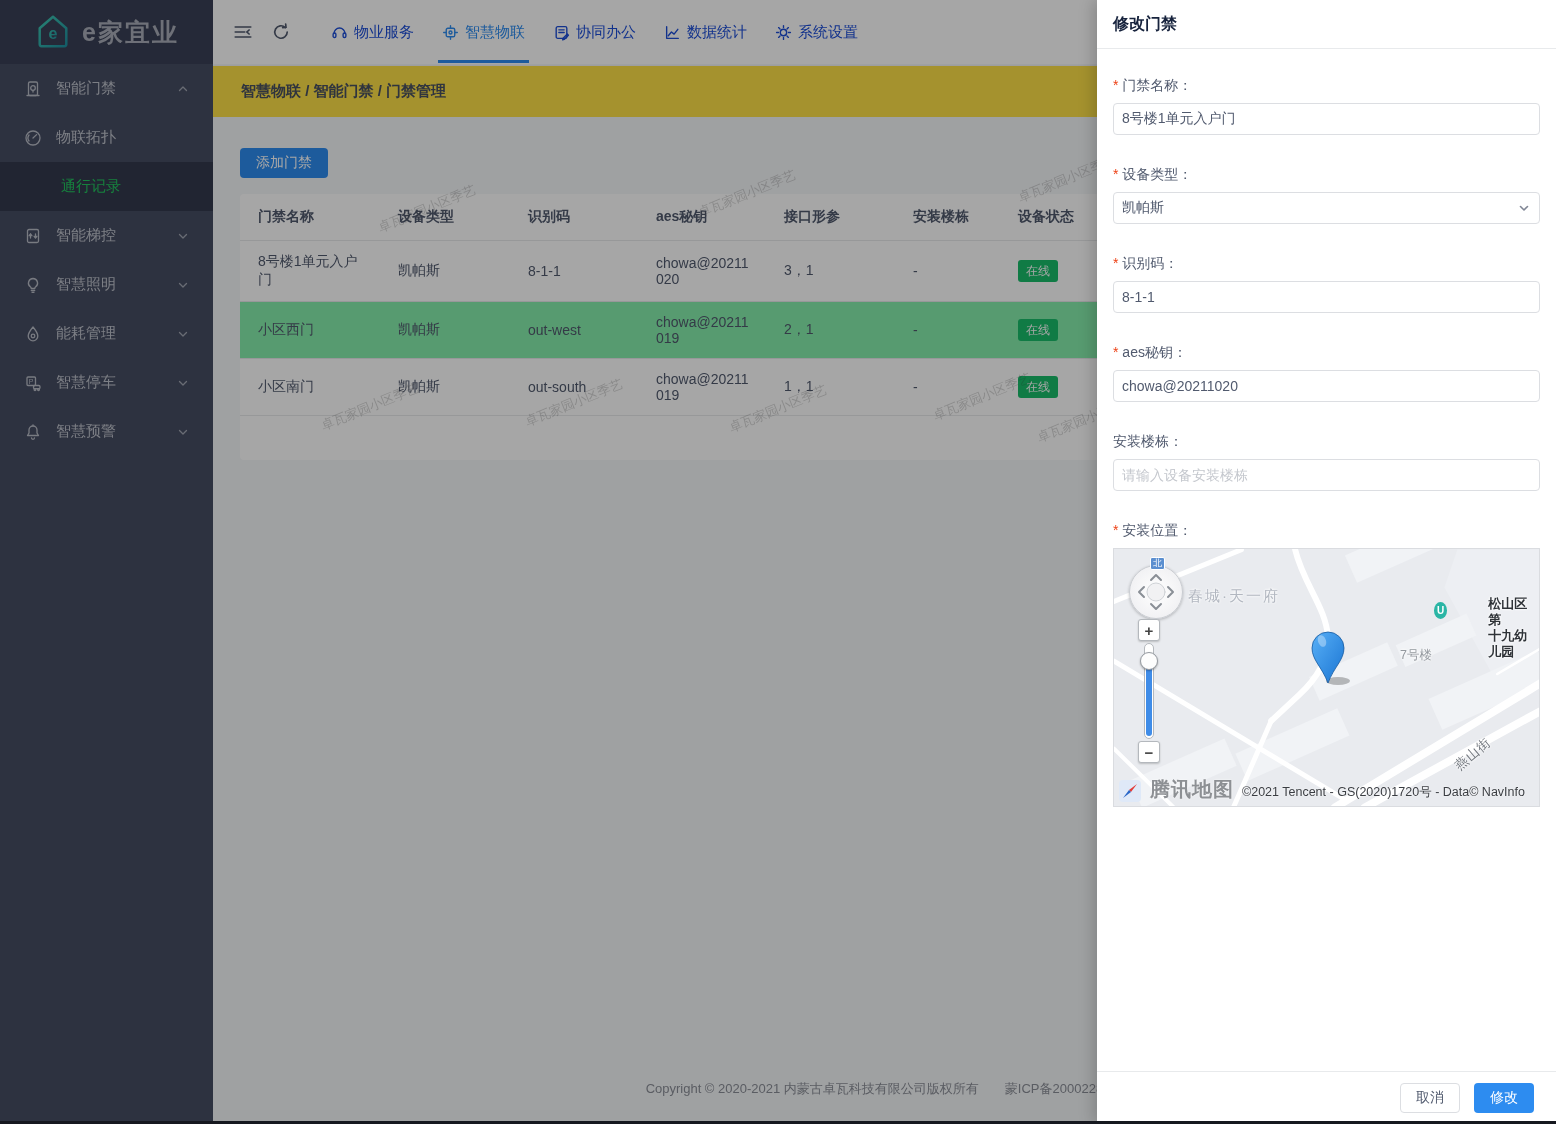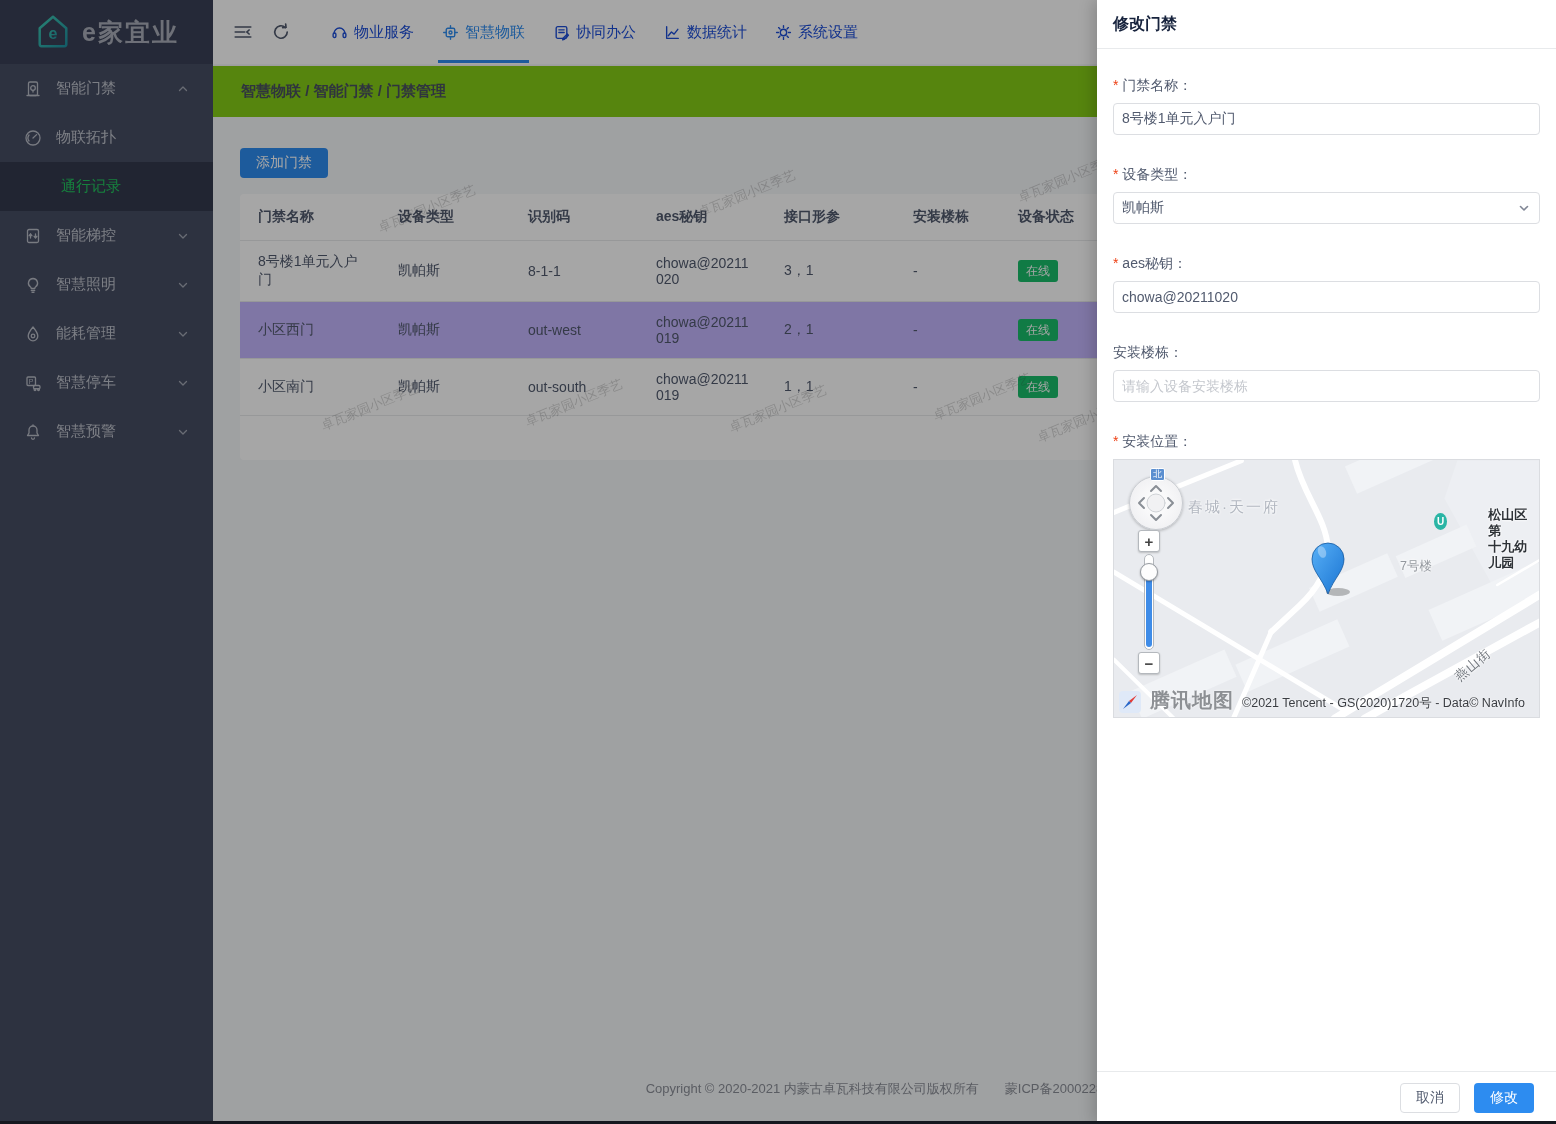--- a/index.html
+++ b/index.html
@@ -27,34 +27,34 @@
   .main { position:absolute; left:213px; right:0; top:0; bottom:0; z-index:1; }
   .navbar { position:absolute; left:0; right:0; top:0; height:64px; background:#fff; display:flex; align-items:center; padding:0 20px; }
   .nav-tool { width:20px; height:20px; color:#515a6e; margin-right:0; cursor:pointer; }
   .nav-tool + .nav-tool { margin-left:18px; }
   .tabs { display:flex; margin-left:26px; height:64px; }
   .tab { display:flex; align-items:center; gap:6px; padding:0 14px; font-size:15px; color:#1d4ed8; position:relative; cursor:pointer; }
   .tab svg { width:17px; height:17px; stroke:currentColor; fill:none; stroke-width:1.3; stroke-linecap:round; stroke-linejoin:round; }
   .tab.active { color:#2d8cf0; }
   .tab.active::after { content:''; position:absolute; left:10px; right:10px; bottom:1px; height:3px; background:#2d8cf0; }
 
-  .breadcrumb-bar { position:absolute; left:0; right:0; top:65px; height:52px; background:#84cc16; display:flex; align-items:center; padding-left:28px; border-top:1px solid #f3f3f3; }
+  .breadcrumb-bar { position:absolute; left:0; right:0; top:65px; height:52px; background:#fde047; display:flex; align-items:center; padding-left:28px; border-top:1px solid #f3f3f3; }
   .breadcrumb { font-size:15px; font-weight:bold; color:#495060; }
 
   .content { position:absolute; left:0; right:0; top:117px; bottom:0; background:#f5f7f9; }
   .btn { display:inline-flex; align-items:center; justify-content:center; height:30px; padding:0 15px; border-radius:4px; font-size:14px; cursor:pointer; border:1px solid transparent; }
   .btn-primary { background:#2d8cf0; color:#fff; }
   .btn-default { background:#fff; color:#515a6e; border-color:#dcdee2; }
   .add-btn { position:absolute; left:27px; top:31px; }
 
   .card { position:absolute; left:27px; top:77px; width:1276px; height:266px; background:#fff; border-radius:4px; overflow:hidden; }
   table.grid { width:100%; border-collapse:collapse; table-layout:fixed; }
   table.grid th, table.grid td { text-align:left; font-size:14px; color:#515a6e; padding:12px 10px 12px 18px; border-bottom:1px solid #e8eaec; word-break:break-all; }
   table.grid th { font-weight:600; height:46px; }
-  table.grid tbody tr:nth-child(2) { background:#c4b5fd; }
+  table.grid tbody tr:nth-child(2) { background:#86efac; }
   .badge-online { display:inline-block; background:#19be6b; color:#fff; font-size:12px; line-height:1; padding:5px 8px; border-radius:3px; }
 
   .watermark { position:absolute; font-size:13px; color:rgba(60,60,60,0.22); white-space:nowrap; transform:rotate(-22deg); pointer-events:none; z-index:2; }
 
   .page-footer { position:absolute; left:0; right:0; bottom:26px; text-align:center; font-size:13px; color:#8b8f98; }
   .page-footer .icp { margin-left:26px; }
 
   
   .mask { position:absolute; inset:0; background:rgba(0,0,0,0.35); z-index:40; }
   .drawer { position:absolute; top:0; right:0; width:459px; height:100%; background:#fff; z-index:50; box-shadow:-4px 0 14px rgba(0,0,0,0.18); }
@@ -357,20 +357,24 @@
       <div class="field required">
         <label class="field-label">设备类型：</label>
         <div class="select-box">
           <span>凯帕斯</span>
           <svg viewBox="0 0 14 14">
               <path d="M3.5,5.5 L7,9 L10.5,5.5"></path>
             </svg>
         </div>
       </div>
 
+      <div class="field required">
+        <label class="field-label">识别码：</label>
+        <input class="text-input" type="text" value="8-1-1" style="">
+      </div>
 
       <div class="field required">
         <label class="field-label">aes秘钥：</label>
         <input class="text-input" type="text" value="chowa@20211020" style="">
       </div>
 
       <div class="field">
         <label class="field-label">安装楼栋：</label>
         <input class="text-input" type="text" placeholder="请输入设备安装楼栋" style="">
       </div>

